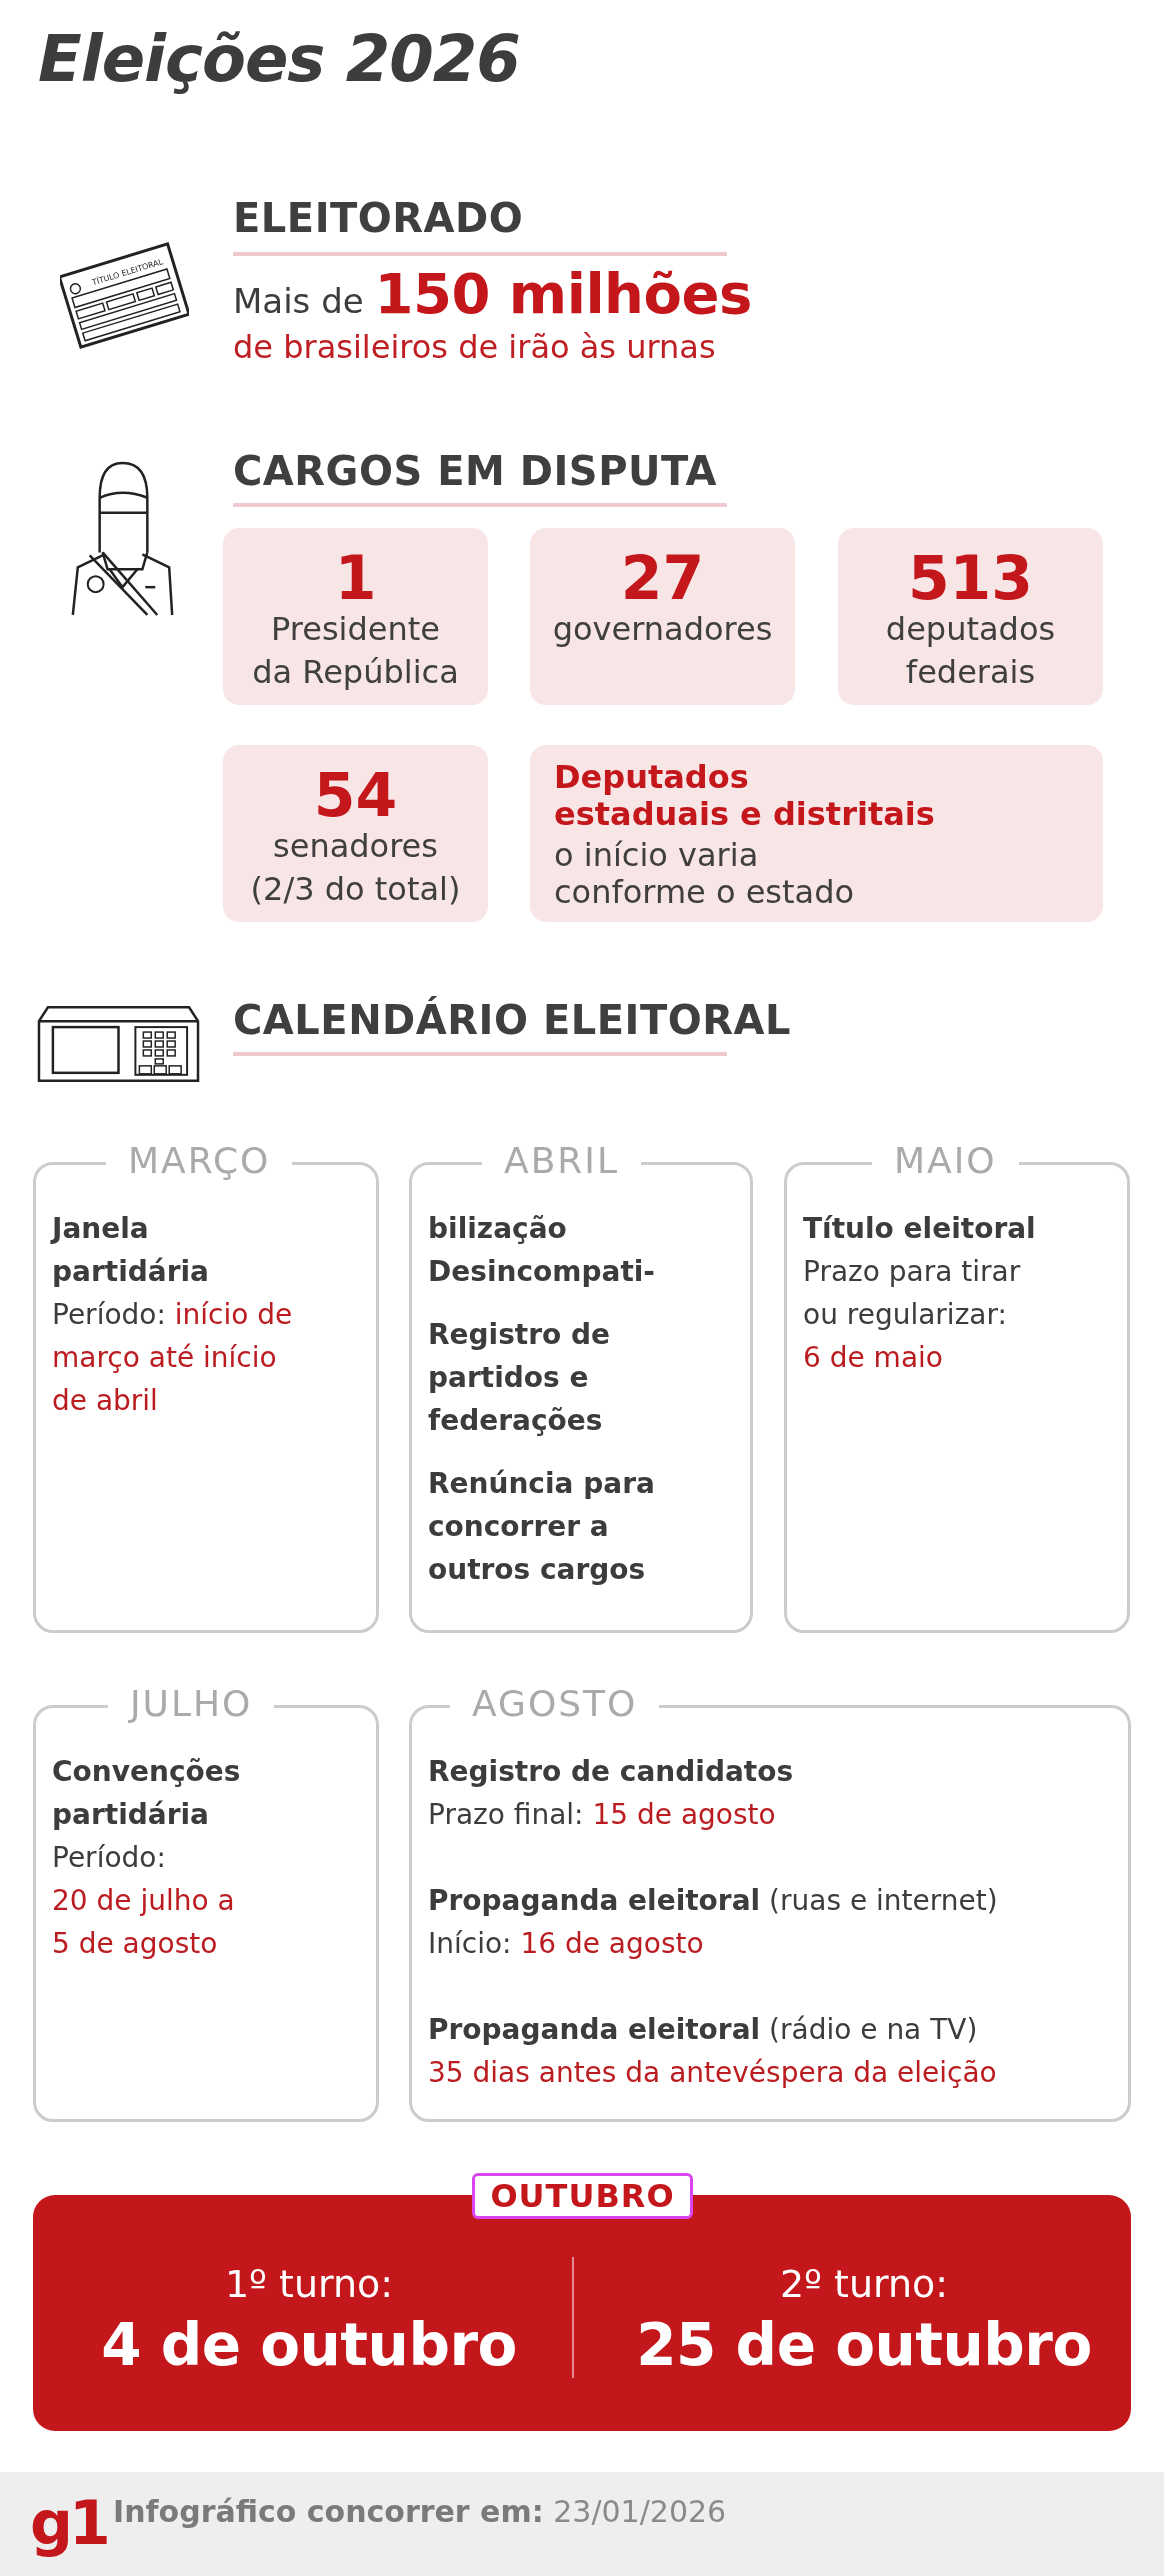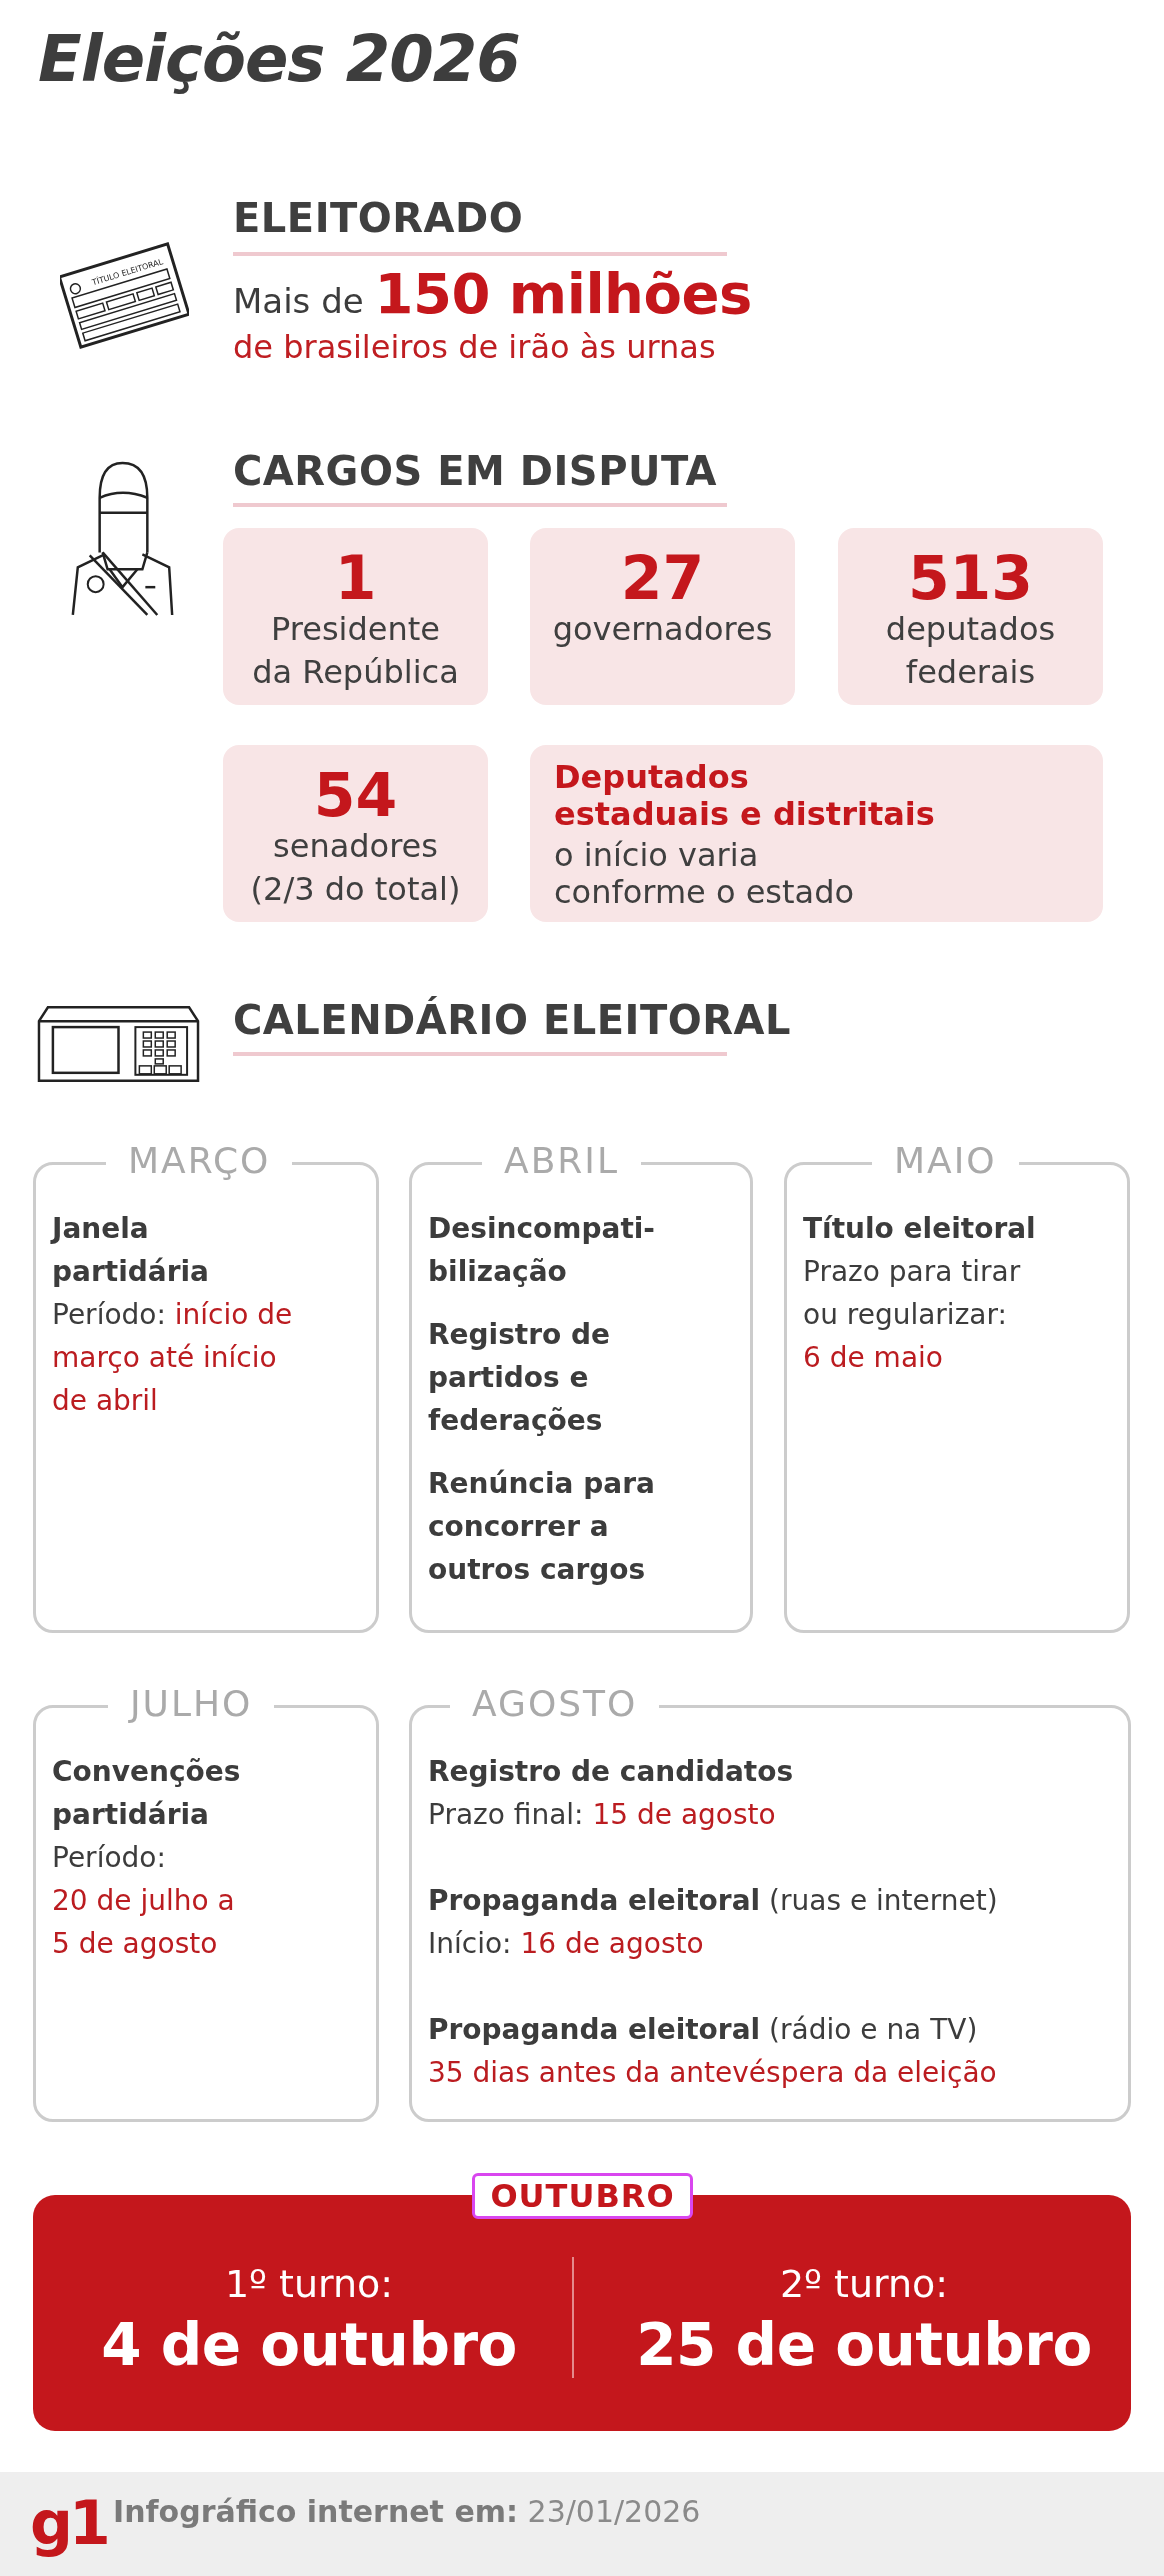--- a/index.html
+++ b/index.html
@@ -169,22 +169,22 @@
     <div class="cal-bold">partidária</div>
     <div><span class="cal-normal">Período: </span><span class="cal-red">início de</span></div>
     <div class="cal-red">março até início</div>
     <div class="cal-red">de abril</div>
   </div>
 </div>
 
 <div class="abs cal-box" style="left:409px; top:1162px; width:344px; height:471px;">
   <div class="cal-month" style="left:70px;">ABRIL</div>
   <div class="cal-content">
+    <div class="cal-bold">bilização</div>
     <div class="cal-bold">Desincompati-</div>
-    <div class="cal-bold">bilização</div>
     <div class="cal-gap"></div>
     <div class="cal-bold">Registro de</div>
     <div class="cal-bold">partidos e</div>
     <div class="cal-bold">federações</div>
     <div class="cal-gap"></div>
     <div class="cal-bold">Renúncia para</div>
     <div class="cal-bold">concorrer a</div>
     <div class="cal-bold">outros cargos</div>
   </div>
 </div>
@@ -232,16 +232,16 @@
   <div class="turn-date">4 de outubro</div>
 </div>
 <div class="abs turn-col" style="left:615px; top:2262px;">
   <div class="turn-label">2º turno:</div>
   <div class="turn-date">25 de outubro</div>
 </div>
 
 <div class="abs footer"></div>
 <div class="abs g1-logo">g1</div>
 <div class="abs footer-text">
-  <span class="footer-label">Infográfico internet em:</span>
+  <span class="footer-label">Infográfico concorrer em:</span>
   <span class="footer-date">23/01/2026</span>
 </div>
 
 
 </body></html>

